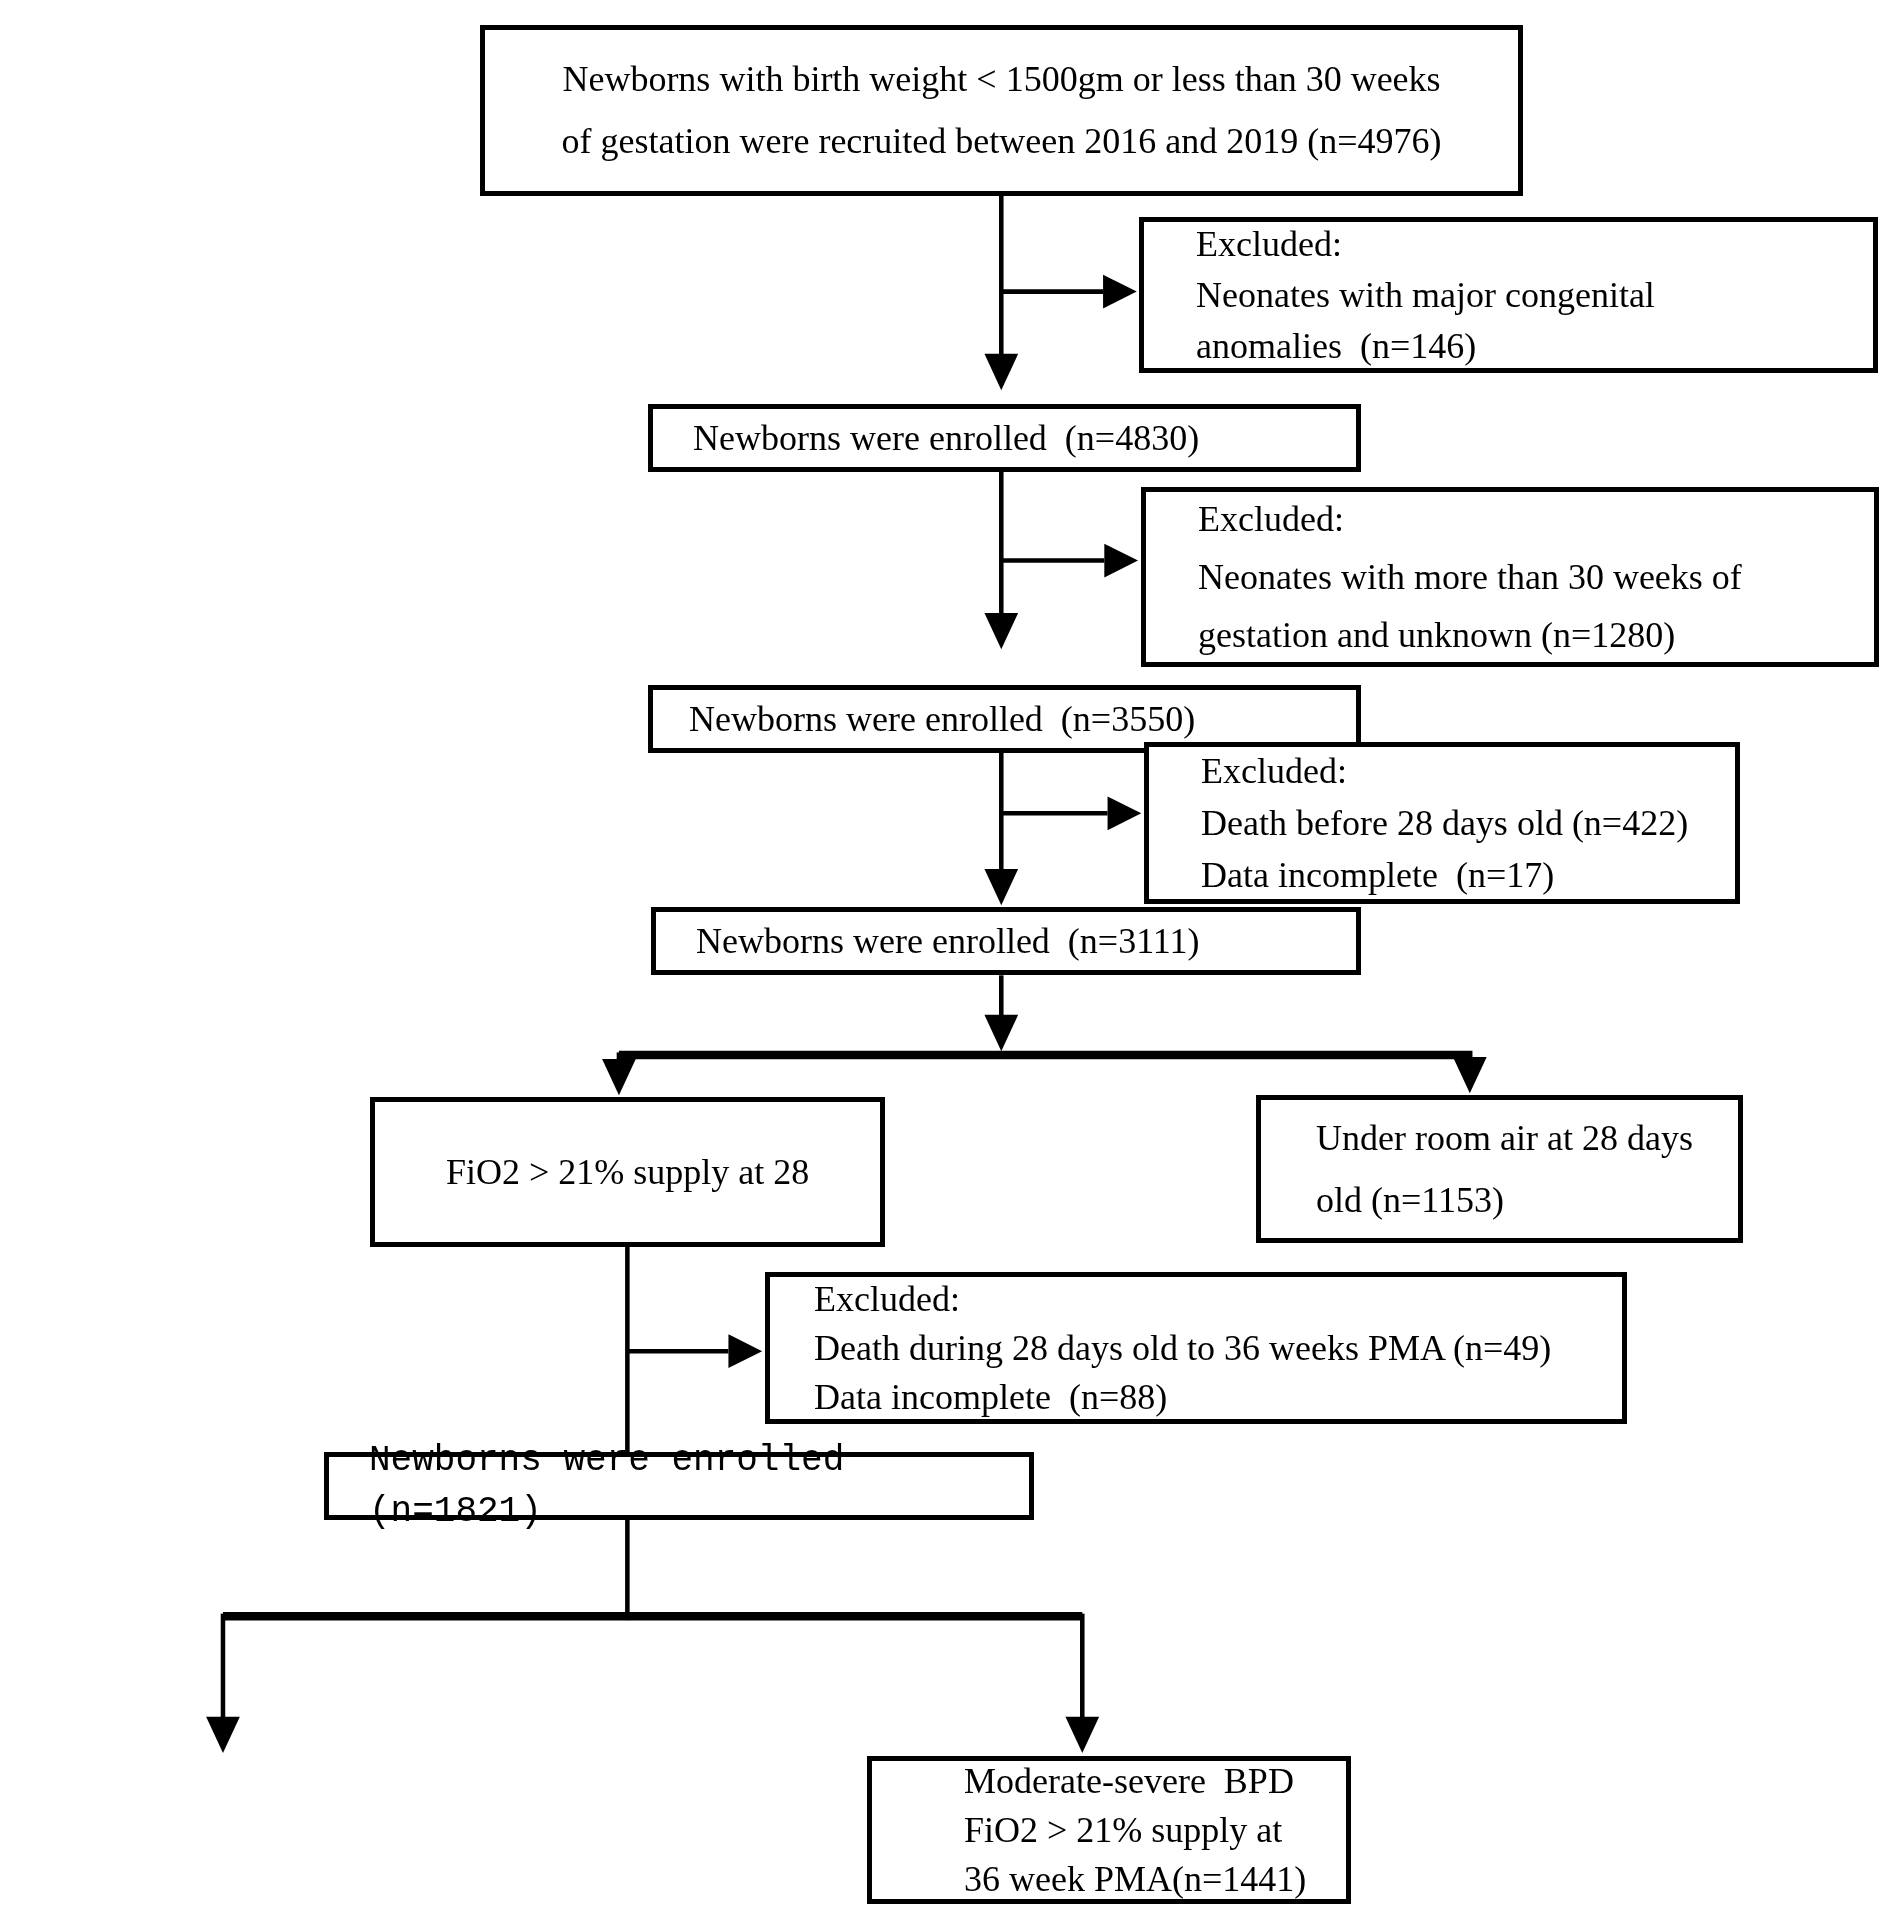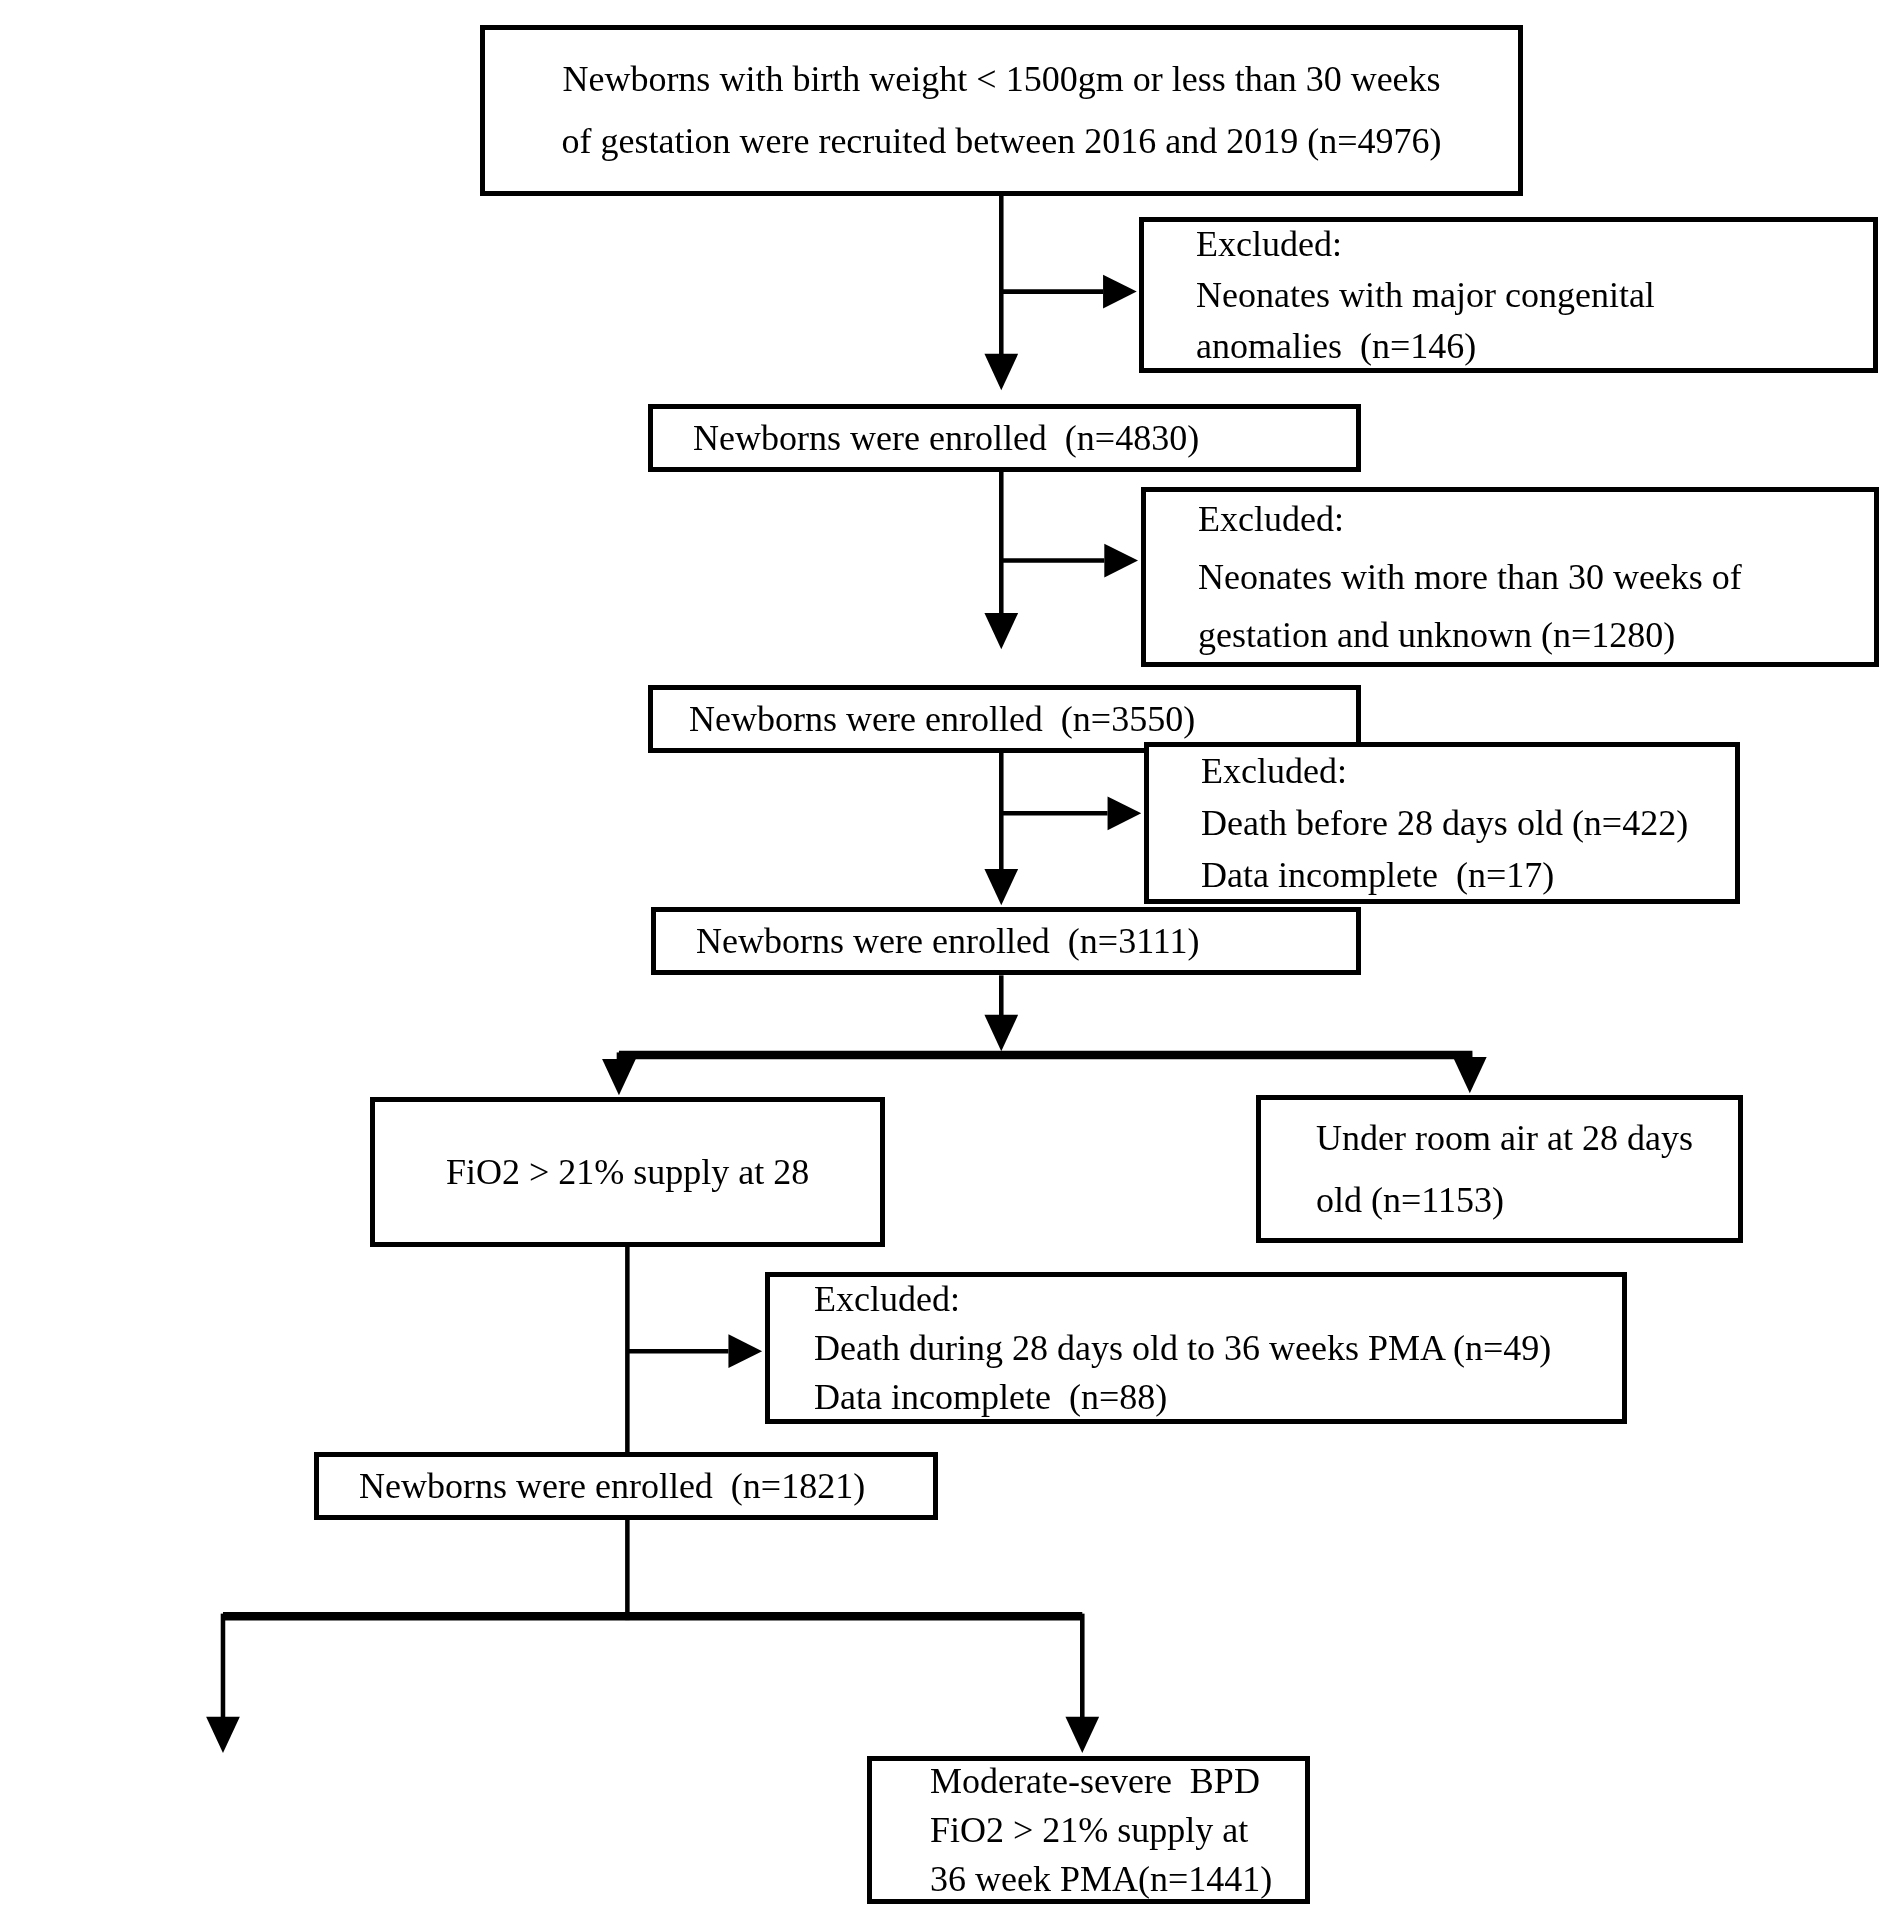--- a/index.html
+++ b/index.html
@@ -149,25 +149,25 @@
     <div class="ln">Under room air at 28 days</div>
     <div class="ln">old (n=1153)</div>
   </div>
 
   <div class="node lh76" style="left:765px; top:1272px; width:862px; height:152px; padding-left:44px;">
     <div class="ln">Excluded:</div>
     <div class="ln">Death during 28 days old to 36 weeks PMA (n=49)</div>
     <div class="ln">Data incomplete  (n=88)</div>
   </div>
 
-  <div class="node" style="left:314px; top:1452px; width:624px; height:68px; padding-left:40px;">
+  <div class="node" style="left:324px; top:1452px; width:710px; height:68px; padding-left:40px;font-family:Liberation Mono, monospace;">
     <div class="ln">Newborns were enrolled  (n=1821)</div>
   </div>
 
 
-  <div class="node lh75" style="left:867px; top:1756px; width:443px; height:148px; padding-left:58px;">
+  <div class="node lh75" style="left:867px; top:1756px; width:484px; height:148px; padding-left:92px;">
     <div class="ln">Moderate-severe  BPD</div>
     <div class="ln">FiO2 &gt; 21% supply at</div>
     <div class="ln">36 week PMA(n=1441)</div>
   </div>
 
 </div>
 
 
 </body></html>

